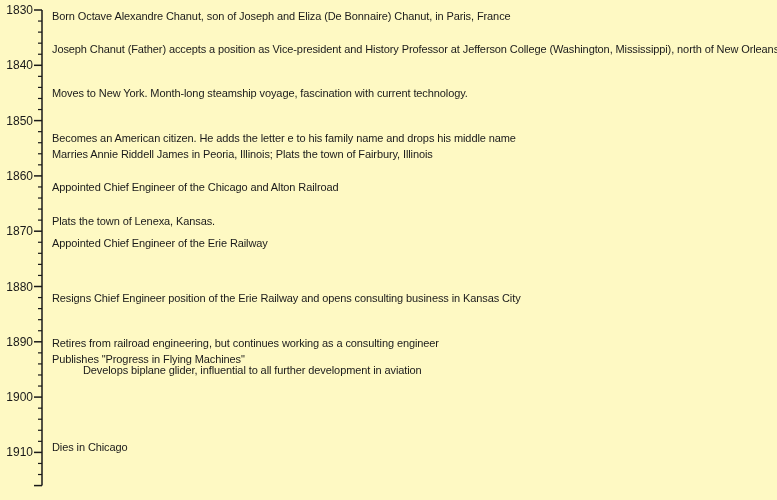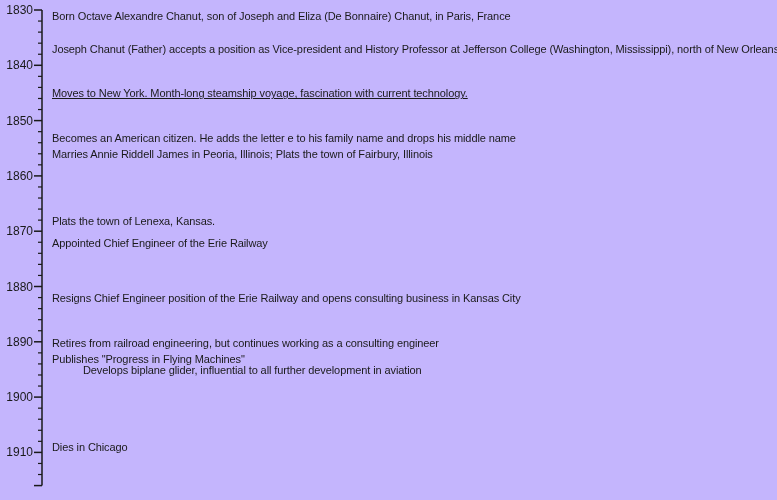--- a/index.html
+++ b/index.html
@@ -5,21 +5,21 @@
   html, body {
     margin: 0;
     padding: 0;
     background: #ffffff;
     font-family: "Liberation Sans", "DejaVu Sans", sans-serif;
   }
   .figure {
     position: relative;
     width: 777px;
     height: 500px;
-    background: #c4b5fd;
+    background: #fef9c3;
     overflow: hidden;
   }
   .axis-svg {
     position: absolute;
     left: 0;
     top: 0;
   }
   .events-layer {
     position: absolute;
     left: 0;
@@ -98,23 +98,24 @@
       <text x="33" y="179.9" text-anchor="end" class="tick-label">1860</text>
       <text x="33" y="235.20000000000002" text-anchor="end" class="tick-label">1870</text>
       <text x="33" y="290.5" text-anchor="end" class="tick-label">1880</text>
       <text x="33" y="345.8" text-anchor="end" class="tick-label">1890</text>
       <text x="33" y="401.1" text-anchor="end" class="tick-label">1900</text>
       <text x="33" y="456.40000000000003" text-anchor="end" class="tick-label">1910</text>
     </svg>
   <div class="events-layer" id="events-layer">
       <div class="event-label" style="top: 11.06px;">Born Octave Alexandre Chanut, son of Joseph and Eliza (De Bonnaire) Chanut, in Paris, France</div>
       <div class="event-label" style="top: 44.24px;">Joseph Chanut (Father) accepts a position as Vice-president and History Professor at Jefferson College (Washington, Mississippi), north of New Orleans</div>
-      <div class="event-label" style="top: 88.48px; text-decoration: underline;">Moves to New York. Month-long steamship voyage, fascination with current technology.</div>
+      <div class="event-label" style="top: 88.48px;">Moves to New York. Month-long steamship voyage, fascination with current technology.</div>
       <div class="event-label" style="top: 132.72px;">Becomes an American citizen. He adds the letter e to his family name and drops his middle name</div>
       <div class="event-label" style="top: 149.31px;">Marries Annie Riddell James in Peoria, Illinois; Plats the town of Fairbury, Illinois</div>
+      <div class="event-label" style="top: 182.49px;">Appointed Chief Engineer of the Chicago and Alton Railroad</div>
       <div class="event-label" style="top: 215.67px;">Plats the town of Lenexa, Kansas.</div>
       <div class="event-label" style="top: 237.79px;">Appointed Chief Engineer of the Erie Railway</div>
       <div class="event-label" style="top: 293.09px;">Resigns Chief Engineer position of the Erie Railway and opens consulting business in Kansas City</div>
       <div class="event-label" style="top: 338px;">Retires from railroad engineering, but continues working as a consulting engineer</div>
       <div class="event-label" style="top: 353.92px;">Publishes "Progress in Flying Machines"</div>
       <div class="event-label" style="top: 364.98px; padding-left: 31px;">Develops biplane glider, influential to all further development in aviation</div>
       <div class="event-label" style="top: 442.4px;">Dies in Chicago</div>
     </div>
 </div>
 

